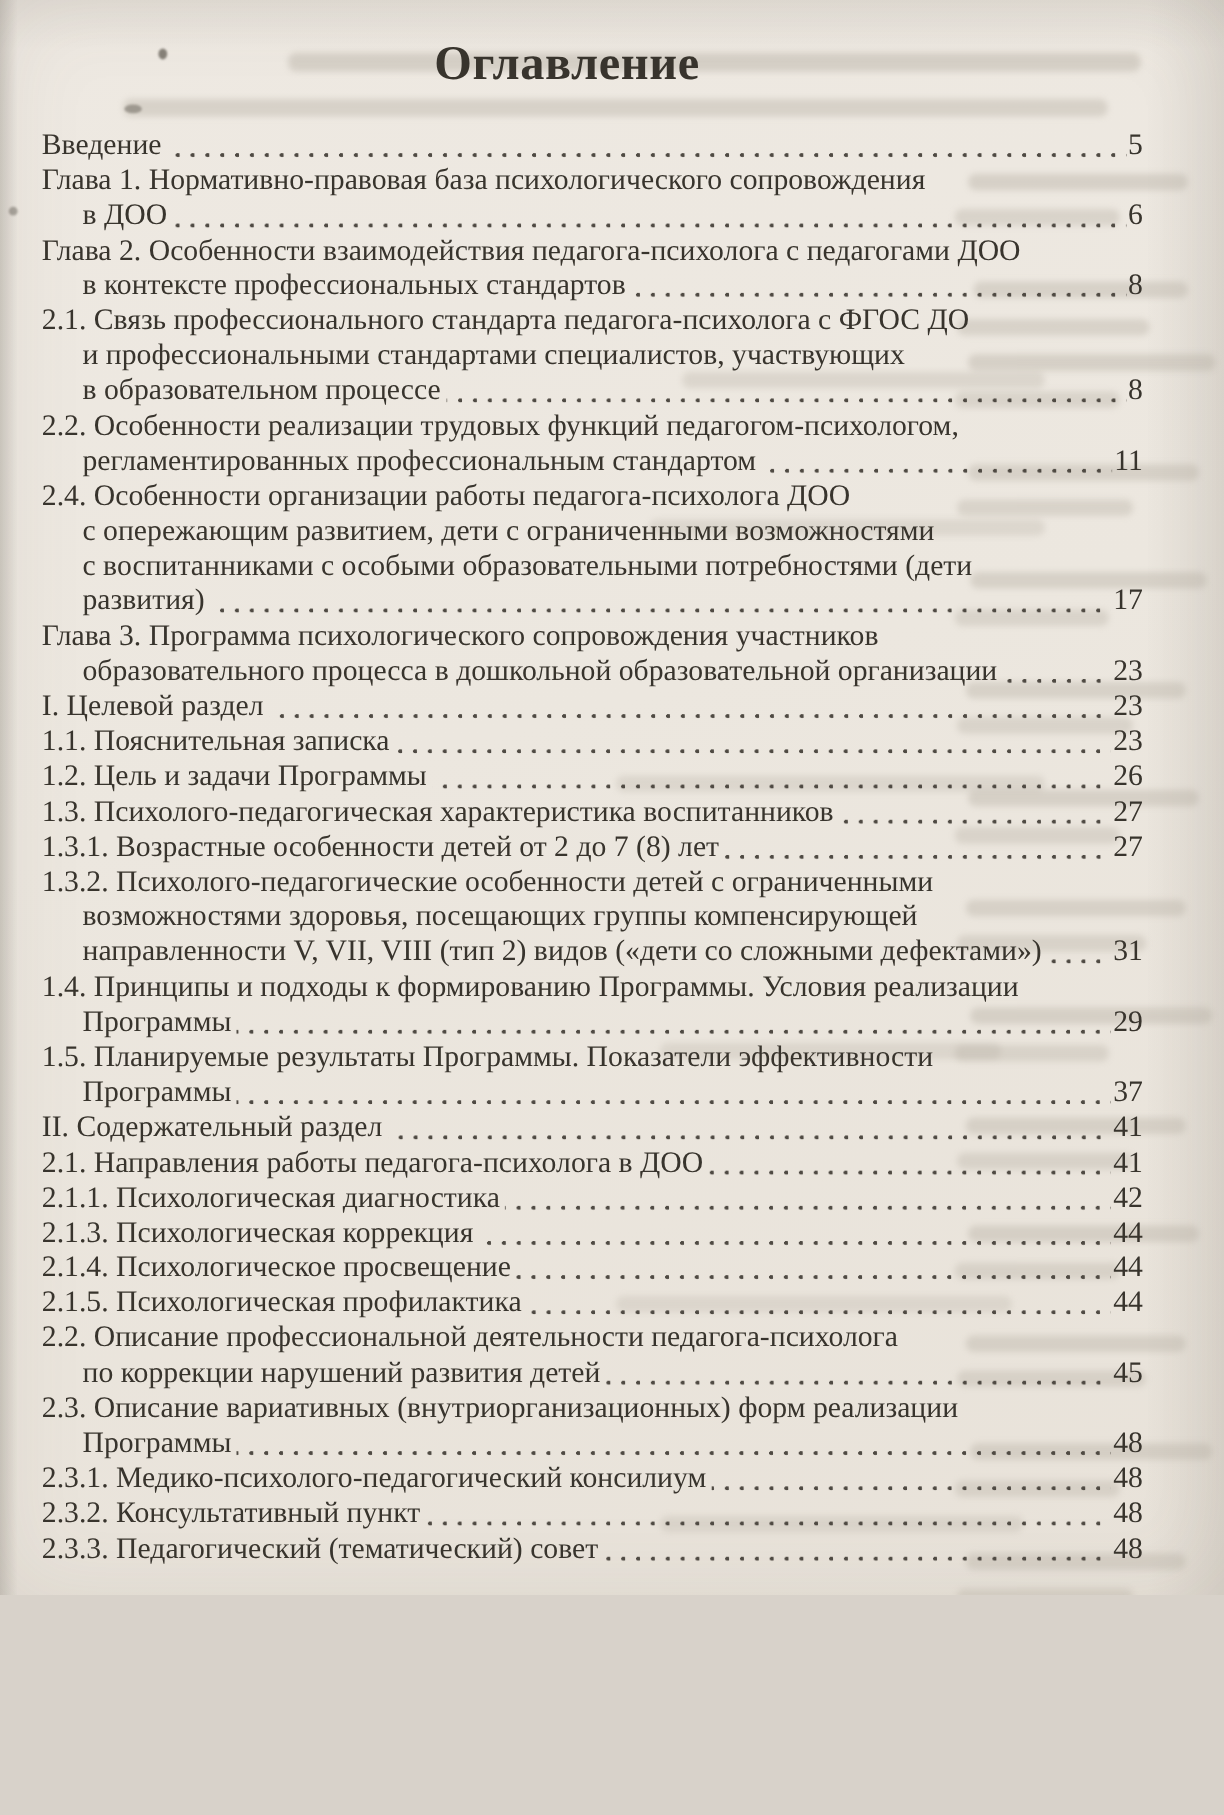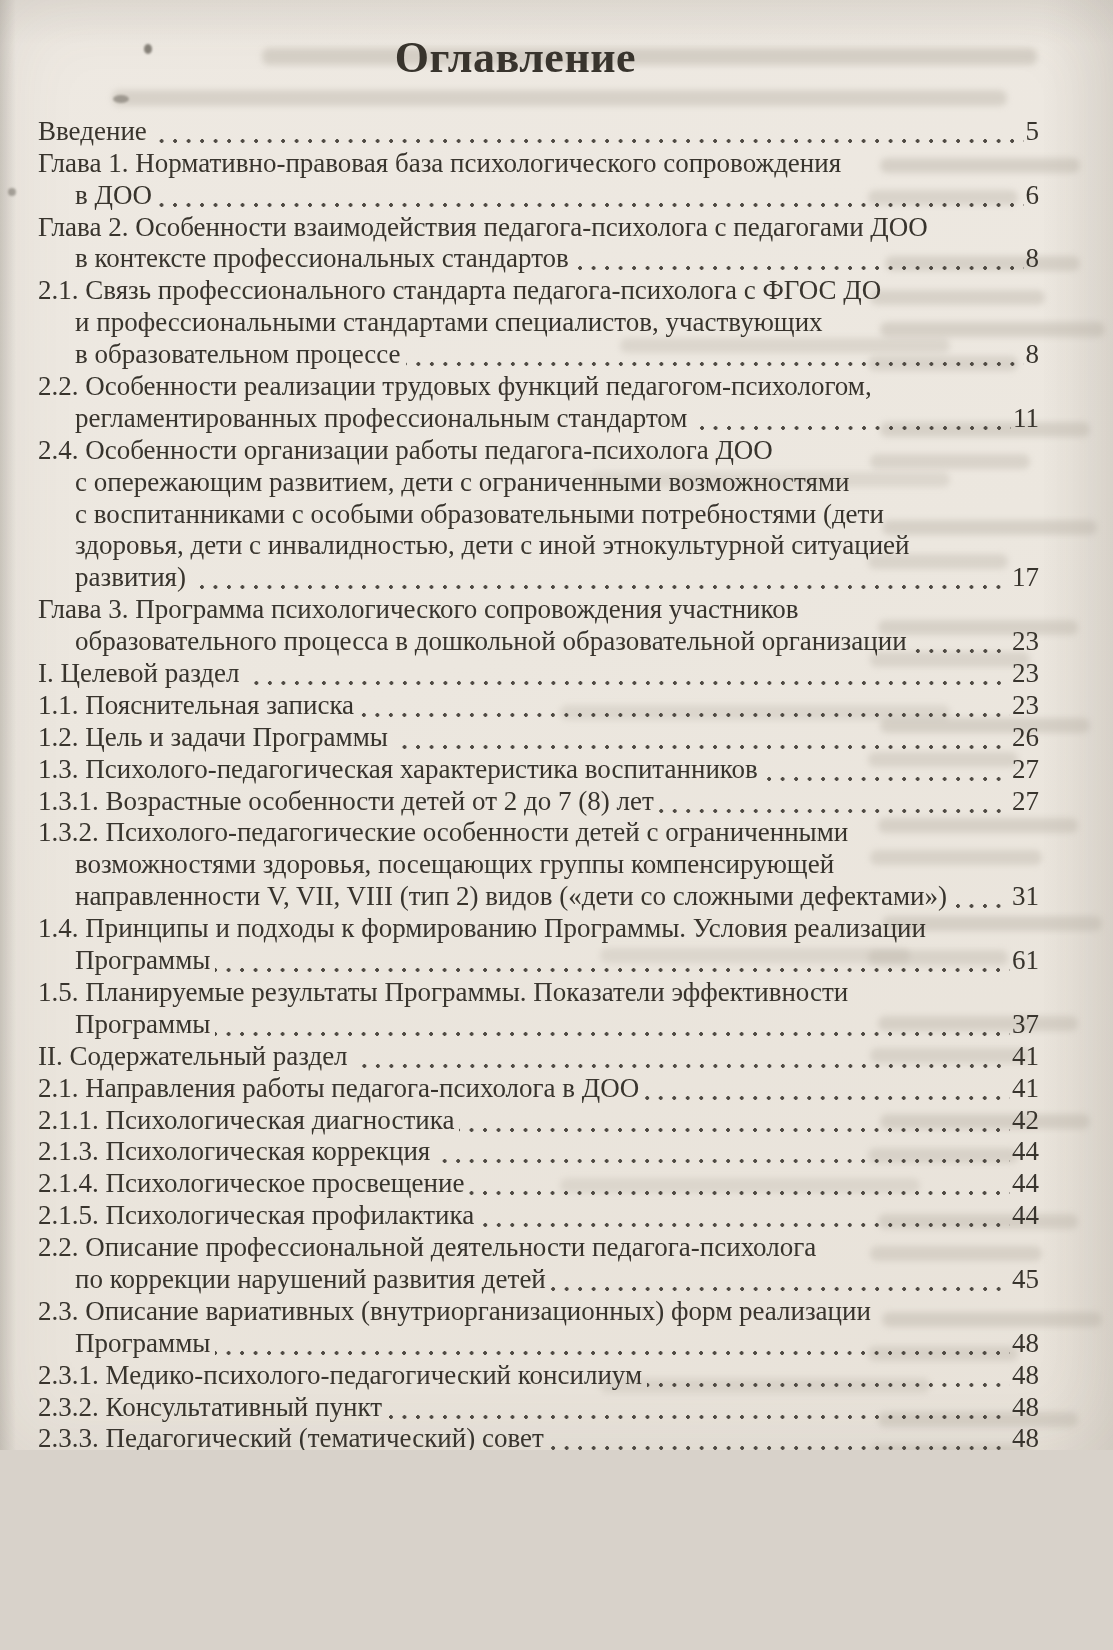--- a/index.html
+++ b/index.html
@@ -196,23 +196,20 @@
           <div class="row">
             <span class="txt">2.4. Особенности организации работы педагога-психолога ДОО</span>
           </div>
           <div class="row cont">
             <span class="txt">с опережающим развитием, дети с ограниченными возможностями</span>
           </div>
           <div class="row cont">
             <span class="txt">с воспитанниками с особыми образовательными потребностями (дети</span>
           </div>
           <div class="row cont">
-            <span class="txt">здоровья, дети с инвалидностью, дети с иной этнокультурной ситуацией</span>
-          </div>
-          <div class="row cont">
             <span class="txt">развития)</span>
             <span class="leader"></span>
             <span class="pg">17</span>
           </div>
         </div>
         <div class="entry">
           <div class="row">
             <span class="txt">Глава 3. Программа психологического сопровождения участников</span>
           </div>
           <div class="row cont">
@@ -269,21 +266,21 @@
             <span class="pg">31</span>
           </div>
         </div>
         <div class="entry">
           <div class="row">
             <span class="txt">1.4. Принципы и подходы к формированию Программы. Условия реализации</span>
           </div>
           <div class="row cont">
             <span class="txt">Программы</span>
             <span class="leader"></span>
-            <span class="pg">61</span>
+            <span class="pg">29</span>
           </div>
         </div>
         <div class="entry">
           <div class="row">
             <span class="txt">1.5. Планируемые результаты Программы. Показатели эффективности</span>
           </div>
           <div class="row cont">
             <span class="txt">Программы</span>
             <span class="leader"></span>
             <span class="pg">37</span>

